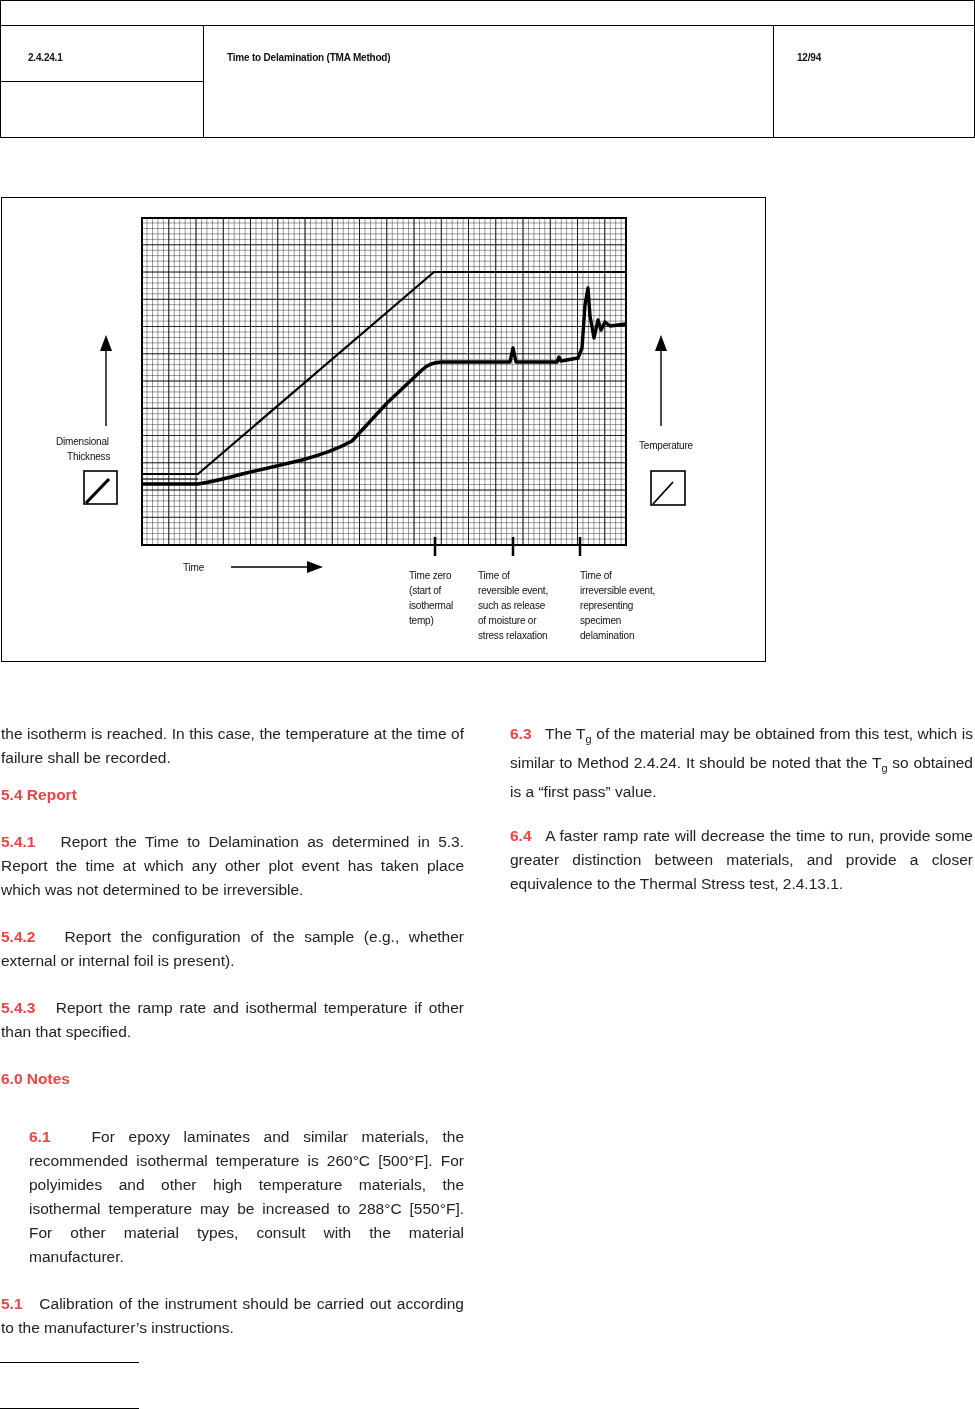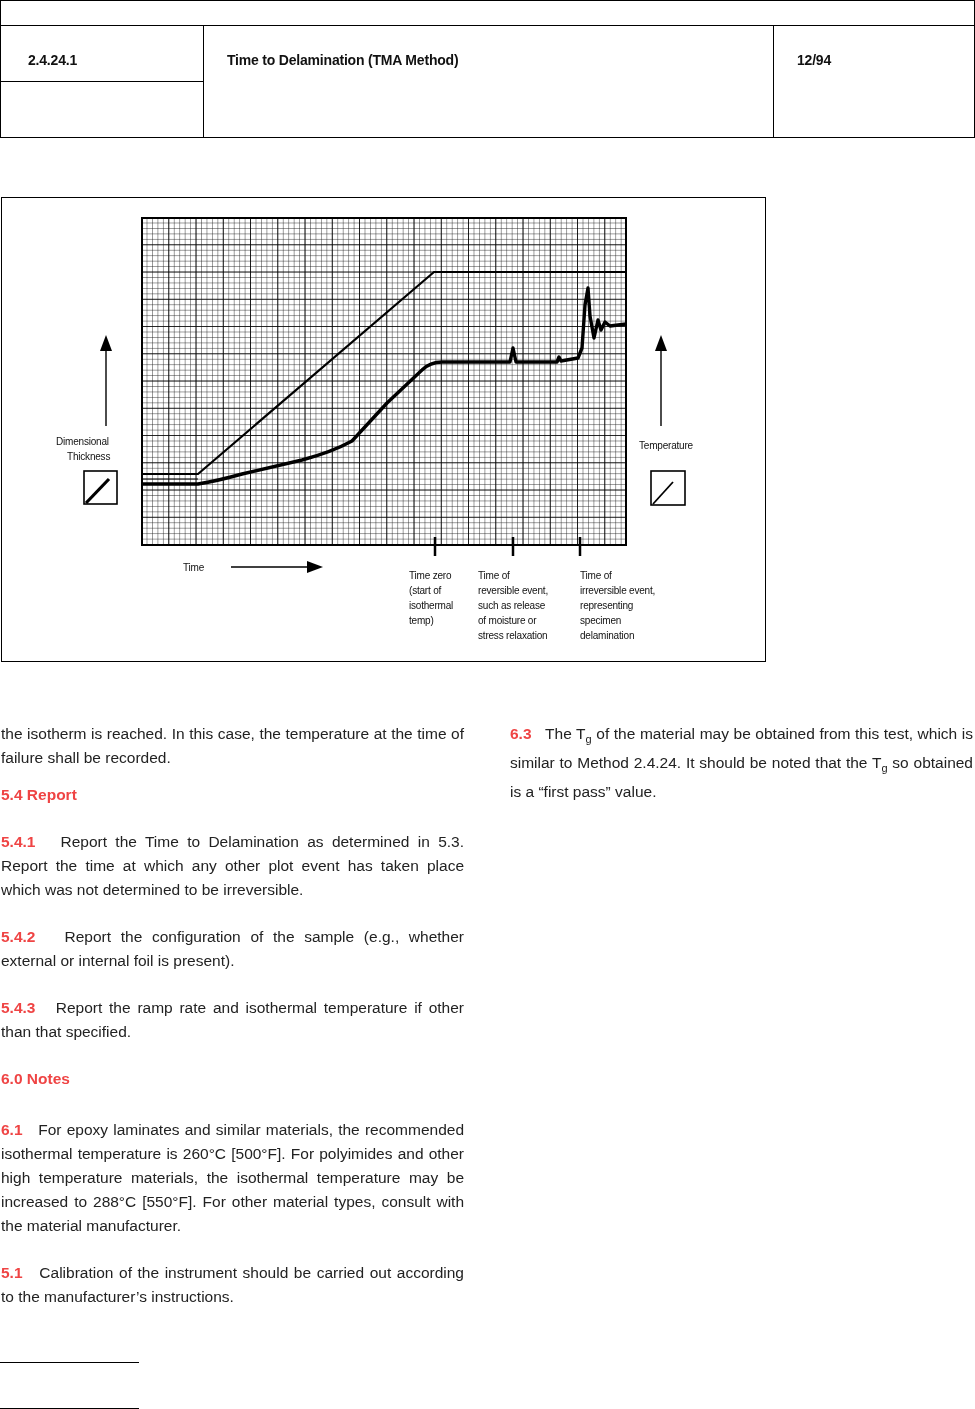--- a/index.html
+++ b/index.html
@@ -3,21 +3,21 @@
 <meta charset="utf-8">
 <style>
   html, body { margin:0; padding:0; background:#ffffff; }
   body { width:975px; height:1409px; position:relative; overflow:hidden; font-family:"Liberation Sans", sans-serif; color:#111; }
 
   .hdr { position:absolute; left:0; top:0; width:973px; height:136px; border:1px solid #000; }
   .hdr .toprow { position:absolute; left:0; top:0; width:973px; height:24px; border-bottom:1px solid #000; }
   .hdr .c1 { position:absolute; left:0; top:25px; width:202px; height:111px; border-right:1px solid #000; }
   .hdr .c1 .split { position:absolute; left:0; top:55px; width:202px; height:0; border-top:1px solid #000; }
   .hdr .c3 { position:absolute; left:772px; top:25px; width:201px; height:111px; border-left:1px solid #000; }
-  .hdr .t { position:absolute; font-weight:bold; font-size:14px; letter-spacing:-0.2px; }
+  .hdr .t { position:absolute; font-weight:bold; font-size:10px; letter-spacing:-0.2px; }
 
   .fig { position:absolute; left:1px; top:197px; width:763px; height:463px; border:1px solid #000; }
   .fig svg { position:absolute; left:0; top:0; }
   .flabel { position:absolute; font-size:10px; line-height:15px; color:#111; letter-spacing:-0.2px; }
 
   .col { position:absolute; font-size:15.5px; line-height:24px; color:#222; }
   .col p { margin:0; text-align:justify; text-align-last:left; }
   .b { font-weight:bold; color:#ef4444; }
   .sub { font-size:11px; vertical-align:-4px; }
 
@@ -117,22 +117,23 @@
   </div>
 </div>
 
 <div class="col" style="left:1px; top:722px; width:463px;">
   <p>the isotherm is reached. In this case, the temperature at the time of failure shall be recorded.</p>
   <p style="margin-top:13px;" class="b">5.4  Report</p>
   <p style="margin-top:23px;"><span class="b">5.4.1</span>&nbsp;&nbsp; <span>Report the Time to Delamination as determined in 5.3. Report the time at which any other plot event has taken place which was not determined to be irreversible.</span></p>
   <p style="margin-top:23px;"><span class="b">5.4.2</span>&nbsp;&nbsp; <span>Report the configuration of the sample (e.g., whether external or internal foil is present).</span></p>
   <p style="margin-top:23px;"><span class="b">5.4.3</span>&nbsp;&nbsp; <span>Report the ramp rate and isothermal temperature if other than that specified.</span></p>
   <p style="margin-top:23px;" class="b">6.0  Notes</p>
-  <p style="margin-top:27px;"><span class="b">6.1</span>&nbsp;&nbsp; <span>For epoxy laminates and similar materials, the recommended isothermal temperature is 260°C [500°F]. For polyimides and other high temperature materials, the isothermal temperature may be increased to 288°C [550°F]. For other material types, consult with the material manufacturer.</span></p>
+  <p style="margin-top:34px;padding-left:28px;"><span class="b">6.1</span>&nbsp;&nbsp; <span>For epoxy laminates and similar materials, the recommended isothermal temperature is 260°C [500°F]. For polyimides and other high temperature materials, the isothermal temperature may be increased to 288°C [550°F]. For other material types, consult with the material manufacturer.</span></p>
   <p style="margin-top:23px;"><span class="b">5.1</span>&nbsp;&nbsp; <span>Calibration of the instrument should be carried out according to the manufacturer’s instructions.</span></p>
 </div>
 
 <div class="col" style="left:510px; top:722px; width:463px;">
   <p><span class="b">6.3</span>&nbsp;&nbsp; <span>The T</span><span class="sub">g</span><span> of the material may be obtained from this test, which is similar to Method 2.4.24. It should be noted that the T</span><span class="sub">g</span><span> so obtained is a “first pass” value.</span></p>
+  <p style="margin-top:20px;"><span class="b">6.4</span>&nbsp;&nbsp; <span>A faster ramp rate will decrease the time to run, provide some greater distinction between materials, and provide a closer equivalence to the Thermal Stress test, 2.4.13.1.</span></p>
 </div>
 
 <div class="rule" style="top:1362px;"></div>
 <div class="rule" style="top:1408px;"></div>
 
 </body></html>

